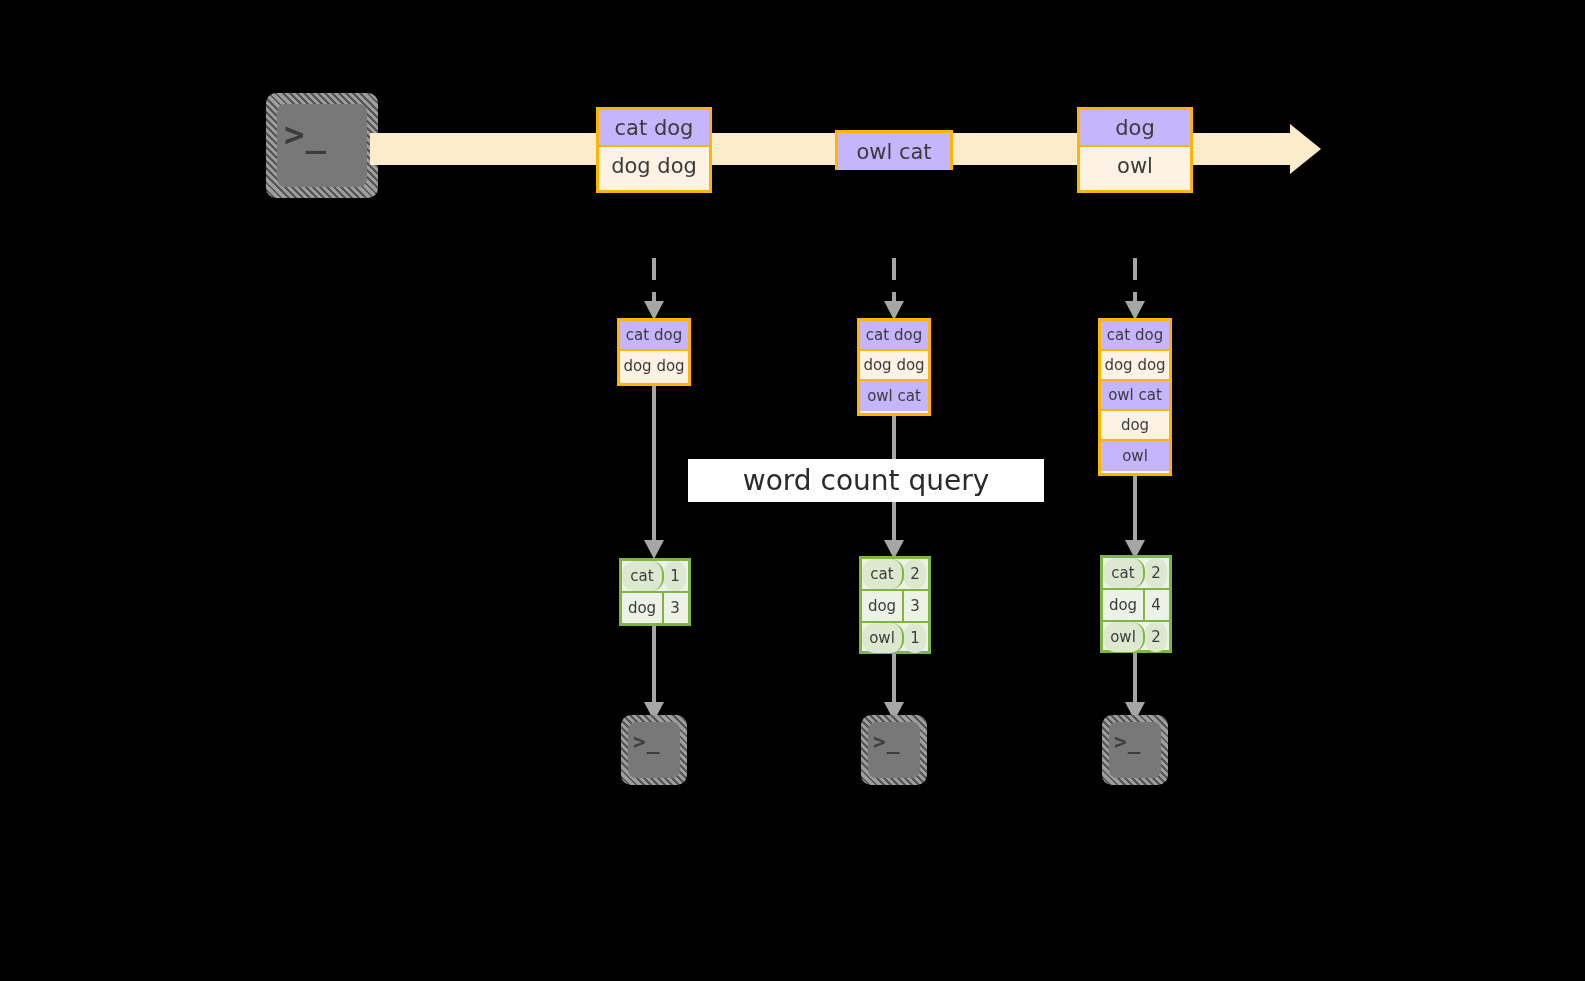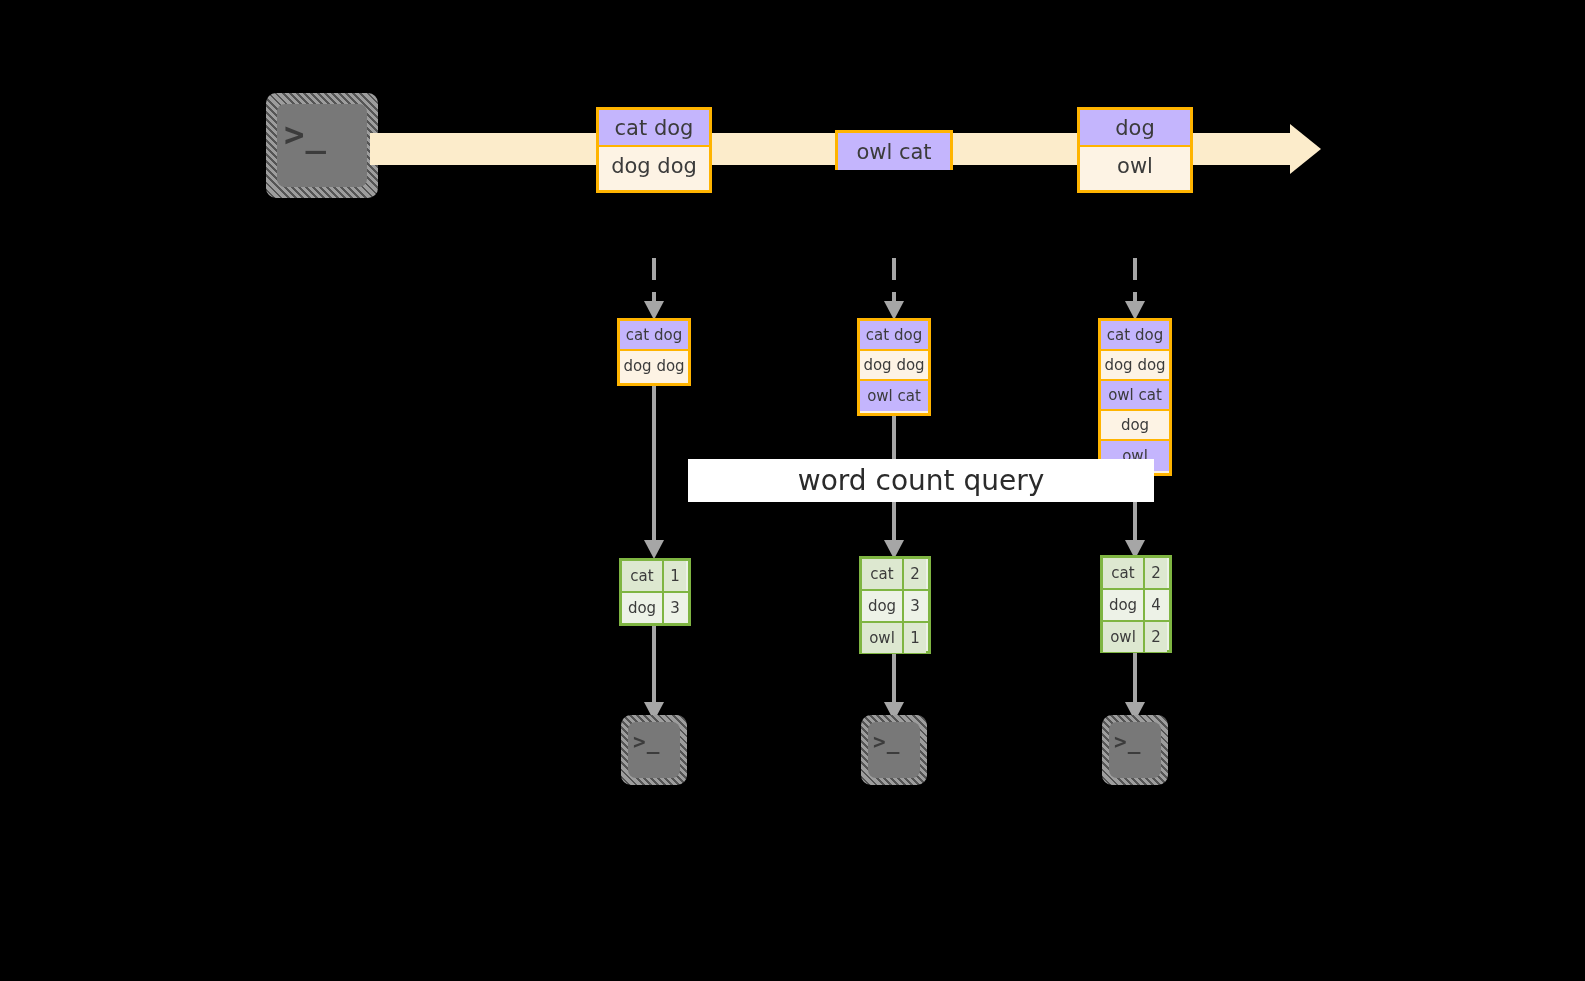--- a/index.html
+++ b/index.html
@@ -106,21 +106,21 @@
     box-sizing: border-box;
     display: flex;
     align-items: center;
     justify-content: center;
     font-size: 15px;
     color: #3b3b3b;
     white-space: nowrap;
   }
   .gtable .gcell.word  { flex: 0 0 42px; border-right: 2px solid #7fb542; }
   .gtable .gcell.count { flex: 0 0 22px; }
-  .gtable .grow.shade .gcell { background: #dde8d0; }
+  .gtable .grow.shade .gcell { background: #dde8d0; border-radius: 13px; }
   .gtable .grow.light .gcell { background: #edf2e7; }
 
   
   .conn {
     position: absolute;
   }
   .conn .shaft {
     position: absolute;
     left: 0;
     top: 0;
@@ -221,21 +221,21 @@
   </div>
 
   <div class="obox col" style="left:1098px; top:318px; width:74px; height:158px;">
     <div class="row shade">cat dog</div>
     <div class="row light">dog dog</div>
     <div class="row shade">owl cat</div>
     <div class="row light">dog</div>
     <div class="row shade">owl</div>
   </div>
 
-  <div class="query-label" style="left:688px; top:459px; width:466px; height:43px;">word count query</div>
+  <div class="query-label" style="left:688px; top:459px; width:356px; height:43px;">word count query</div>
 
   <div class="gtable" style="left:619px; top:558px; width:72px; height:68px;">
     <div class="grow shade">
       <div class="gcell word">cat</div>
       <div class="gcell count">1</div>
     </div>
     <div class="grow light">
       <div class="gcell word">dog</div>
       <div class="gcell count">3</div>
     </div>

